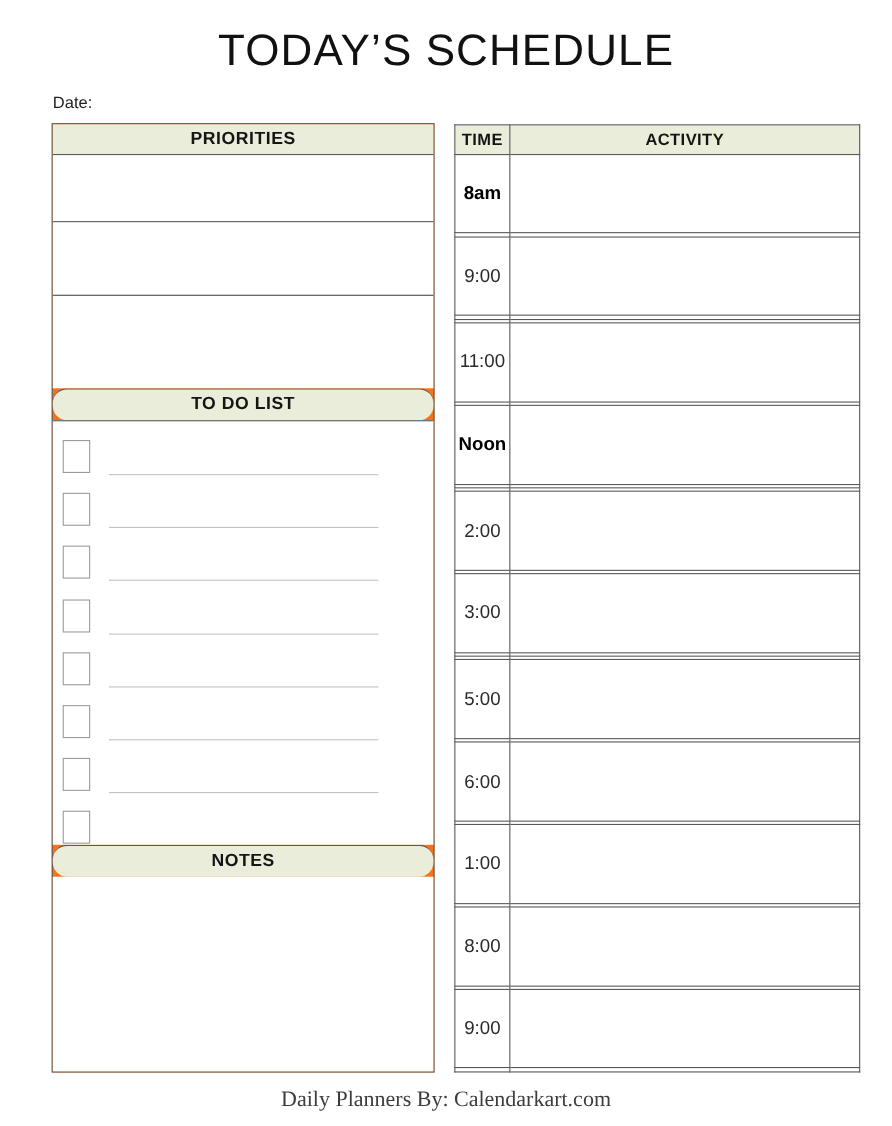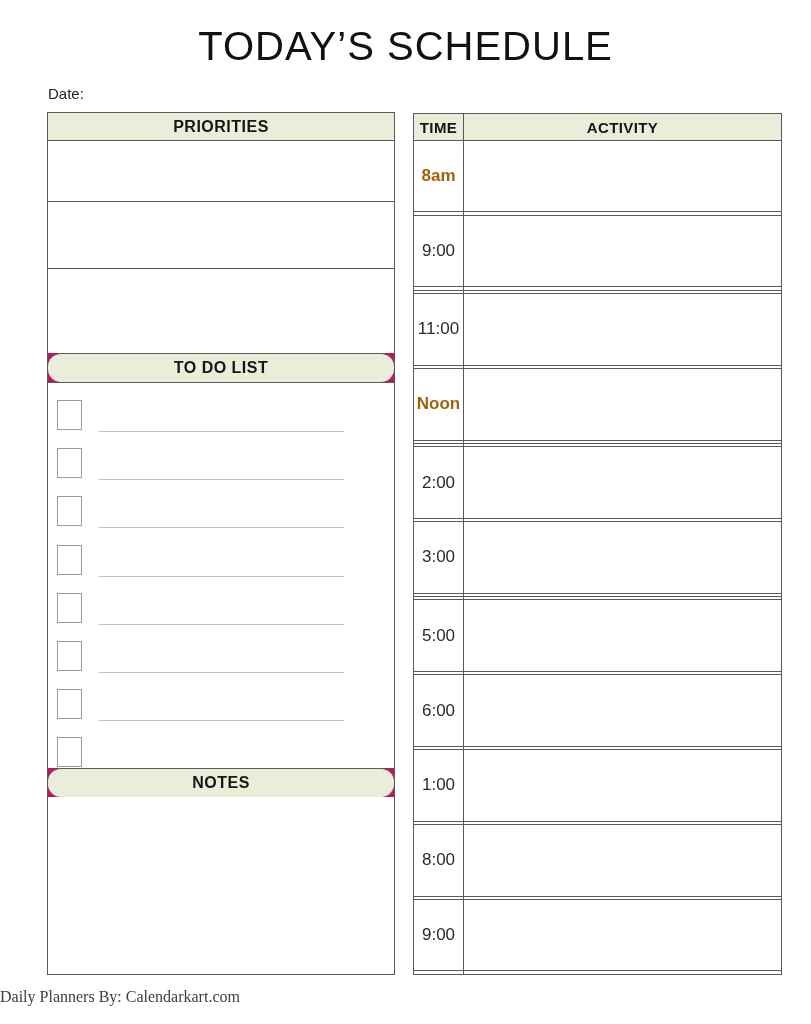--- a/index.html
+++ b/index.html
@@ -29,21 +29,21 @@
   .date-label{
     position:absolute;top:85px;left:48px;
     font-size:15px;color:#222;
   }
   
   .left-panel{
     position:absolute;left:47px;top:112px;
     width:348px;height:863px;
     border:1.5px solid var(--border);
     display:flex;flex-direction:column;
-    background:#be185d;
+    background:#f97316;
   }
   .section-header{
     border-top:1.5px solid var(--border);
     background:var(--header-bg);
     text-align:center;
     font-weight:700;font-size:16px;letter-spacing:.5px;
     color:#151515;
     display:flex;align-items:center;justify-content:center;
     flex:0 0 auto;
   }
@@ -89,26 +89,27 @@
   .schedule th{
     background:var(--header-bg);
     font-weight:700;font-size:15px;letter-spacing:.4px;
     color:#151515;height:27px;text-align:center;margin-top:28px;
   }
   .schedule col.time-col{width:50px;}
   .time-cell{
     text-align:center;font-size:17px;color:#2a2a2a;
     font-weight:400;
   }
-  .time-cell.bold{font-weight:700;color:#a16207;}
+  .time-cell.bold{font-weight:700;color:#000000;}
   .activity-cell{background:#fff;}
   .footer{
     position:absolute;left:0;top:988px;width:100%;
+    text-align:center;
     font-family:"Liberation Serif", serif;
-    font-size:16px;color:var(--footer-text);
+    font-size:20px;color:var(--footer-text);
   }
 </style>
 </head>
 <body>
 
 <div class="page">
 
   <h1 class="title">TODAY’S SCHEDULE</h1>
 
   <div class="date-label">Date:</div>

